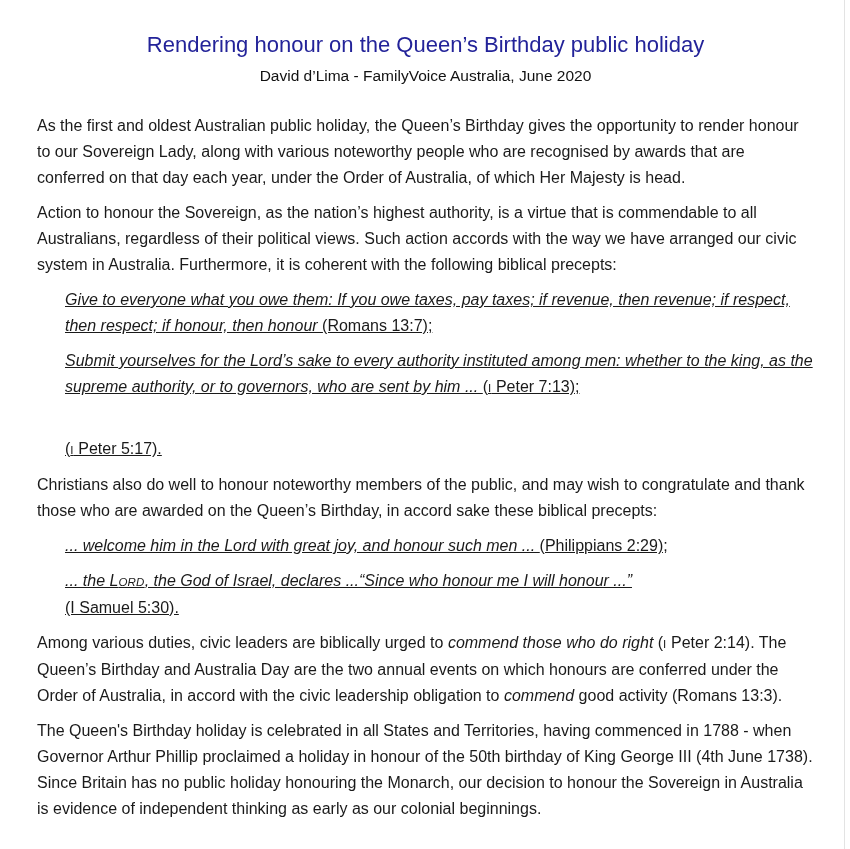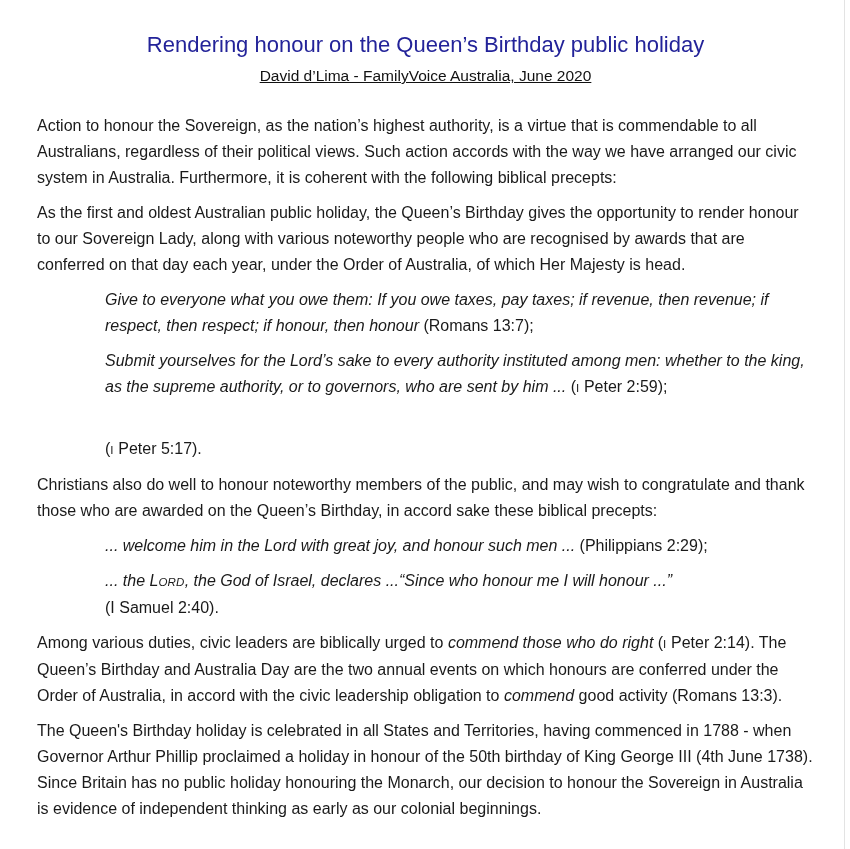--- a/index.html
+++ b/index.html
@@ -37,45 +37,45 @@
     font-weight: 400;
     text-align: center;
     color: #232399;
   }
   .doc-subtitle {
     margin: 0 0 27px 0;
     font-size: 15.5px;
     line-height: 20px;
     text-align: center;
     color: #111111;
-    text-decoration: underline;
   }
   .doc-body p {
     margin: 0 0 9px 0;
     font-size: 16px;
     line-height: 26px;
   }
   .doc-body p.quote {
-    margin-left: 68px;
+    margin-left: 28px;
+    text-decoration: underline;
   }
   .run-i  { font-style: italic; }
   .run-sc { font-size: 0.72em; letter-spacing: 0.02em; }
 </style>
 </head>
 <body>
 
 <div class="page">
   <div class="page-right-edge"></div>
   <h1 class="doc-title">Rendering honour on the Queen’s Birthday public holiday</h1>
   <div class="doc-subtitle">David d’Lima - FamilyVoice Australia, June 2020</div>
   <div class="doc-body" id="doc-body">
+      <p class="paragraph"><span class="">As the first and oldest Australian public holiday, the Queen’s Birthday gives the opportunity to render honour to our Sovereign Lady, along with various noteworthy people who are recognised by awards that are conferred on that day each year, under the Order of Australia, of which Her Majesty is head.</span></p>
       <p class="paragraph"><span class="">Action to honour the Sovereign, as the nation’s highest authority, is a virtue that is commendable to all Australians, regardless of their political views. Such action accords with the way we have arranged our civic system in Australia. Furthermore, it is coherent with the following biblical precepts:</span></p>
-      <p class="paragraph"><span class="">As the first and oldest Australian public holiday, the Queen’s Birthday gives the opportunity to render honour to our Sovereign Lady, along with various noteworthy people who are recognised by awards that are conferred on that day each year, under the Order of Australia, of which Her Majesty is head.</span></p>
       <p class="quote"><span class="run-i ">Give to everyone what you owe them: If you owe taxes, pay taxes; if revenue, then revenue; if respect, then respect; if honour, then honour </span><span class="">(Romans 13:7);</span></p>
-      <p class="quote"><span class="run-i ">Submit yourselves for the Lord’s sake to every authority instituted among men: whether to the king, as the supreme authority, or to governors, who are sent by him ... </span><span class="">(</span><span class="run-sc">I</span><span class=""> Peter 2:59);</span></p>
+      <p class="quote"><span class="run-i ">Submit yourselves for the Lord’s sake to every authority instituted among men: whether to the king, as the supreme authority, or to governors, who are sent by him ... </span><span class="">(</span><span class="run-sc">I</span><span class=""> Peter 7:13);</span></p>
       <p class="quote"><br><span class="">(</span><span class="run-sc">I</span><span class=""> Peter 5:17).</span></p>
       <p class="paragraph"><span class="">Christians also do well to honour noteworthy members of the public, and may wish to congratulate and thank those who are awarded on the Queen’s Birthday, in accord sake these biblical precepts:</span></p>
       <p class="quote"><span class="run-i ">... welcome him in the Lord with great joy, and honour such men ... </span><span class="">(Philippians 2:29);</span></p>
-      <p class="quote"><span class="run-i ">... the L</span><span class="run-i run-sc">ORD</span><span class="run-i ">, the God of Israel, declares ...“Since who honour me I will honour ...”</span><br><span class="">(I Samuel 2:40).</span></p>
+      <p class="quote"><span class="run-i ">... the L</span><span class="run-i run-sc">ORD</span><span class="run-i ">, the God of Israel, declares ...“Since who honour me I will honour ...”</span><br><span class="">(I Samuel 5:30).</span></p>
       <p class="paragraph"><span class="">Among various duties, civic leaders are biblically urged to </span><span class="run-i ">commend those who do right </span><span class="">(</span><span class="run-sc">I</span><span class=""> Peter 2:14). The Queen’s Birthday and Australia Day are the two annual events on which honours are conferred under the Order of Australia, in accord with the civic leadership obligation to </span><span class="run-i ">commend</span><span class=""> good activity (Romans 13:3).</span></p>
       <p class="paragraph"><span class="">The Queen's Birthday holiday is celebrated in all States and Territories, having commenced in 1788 - when Governor Arthur Phillip proclaimed a holiday in honour of the 50th birthday of King George III (4th June 1738). Since Britain has no public holiday honouring the Monarch, our decision to honour the Sovereign in Australia is evidence of independent thinking as early as our colonial beginnings.</span></p>
     </div>
 </div>
 
 </body></html>

